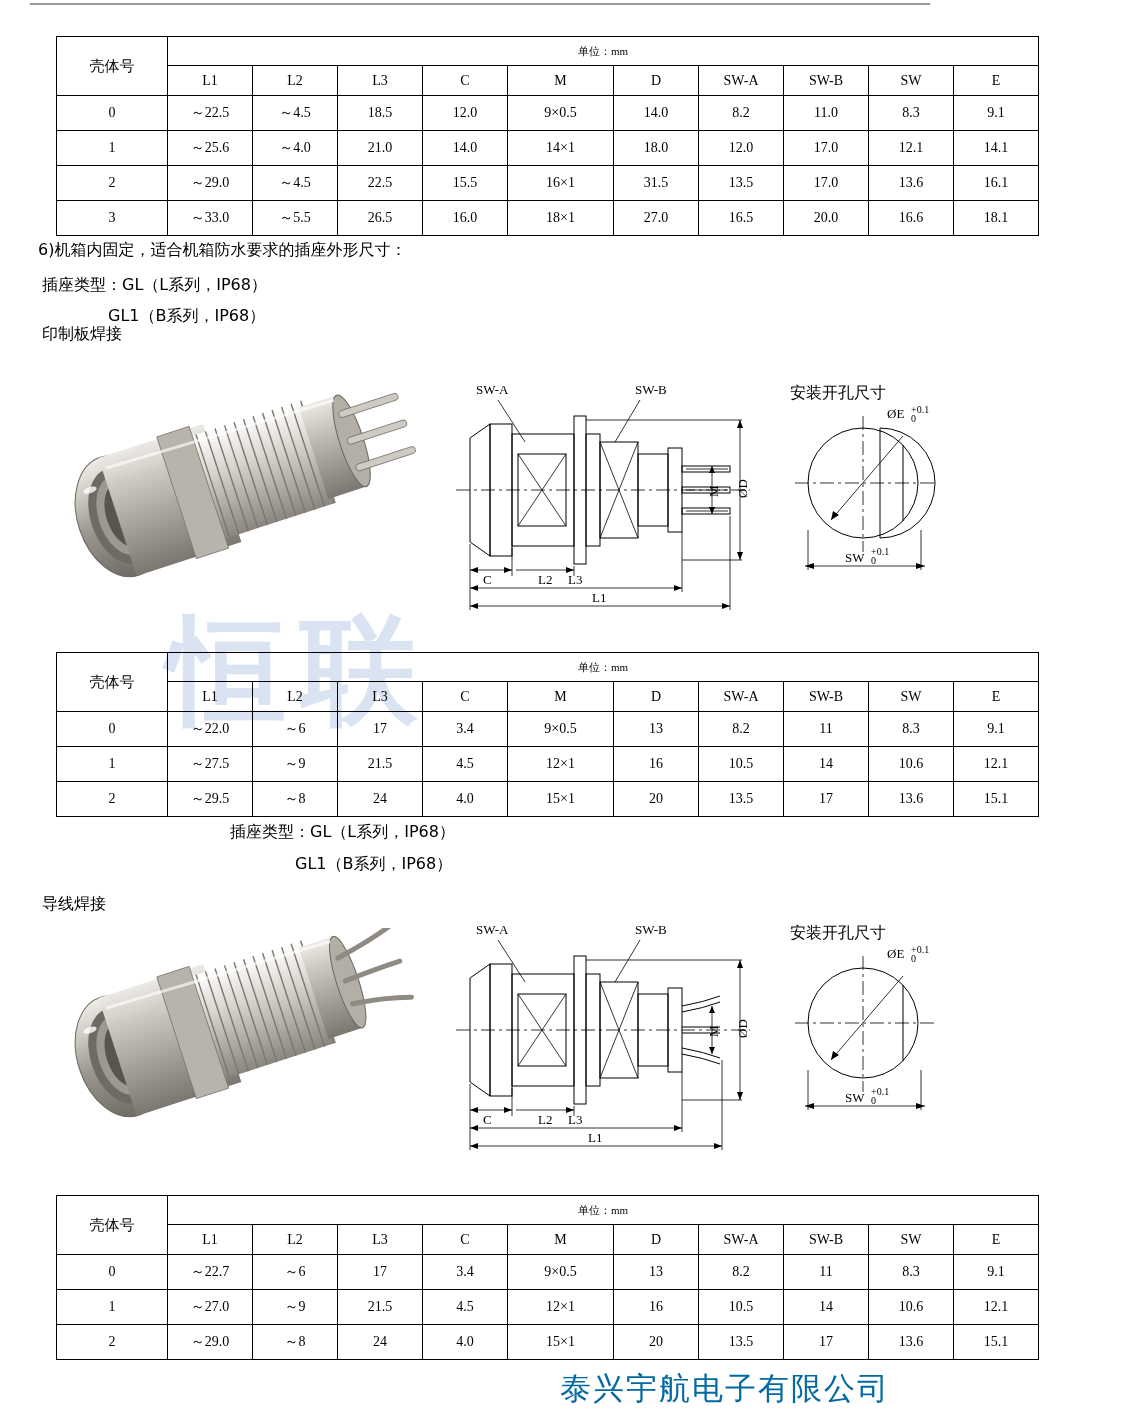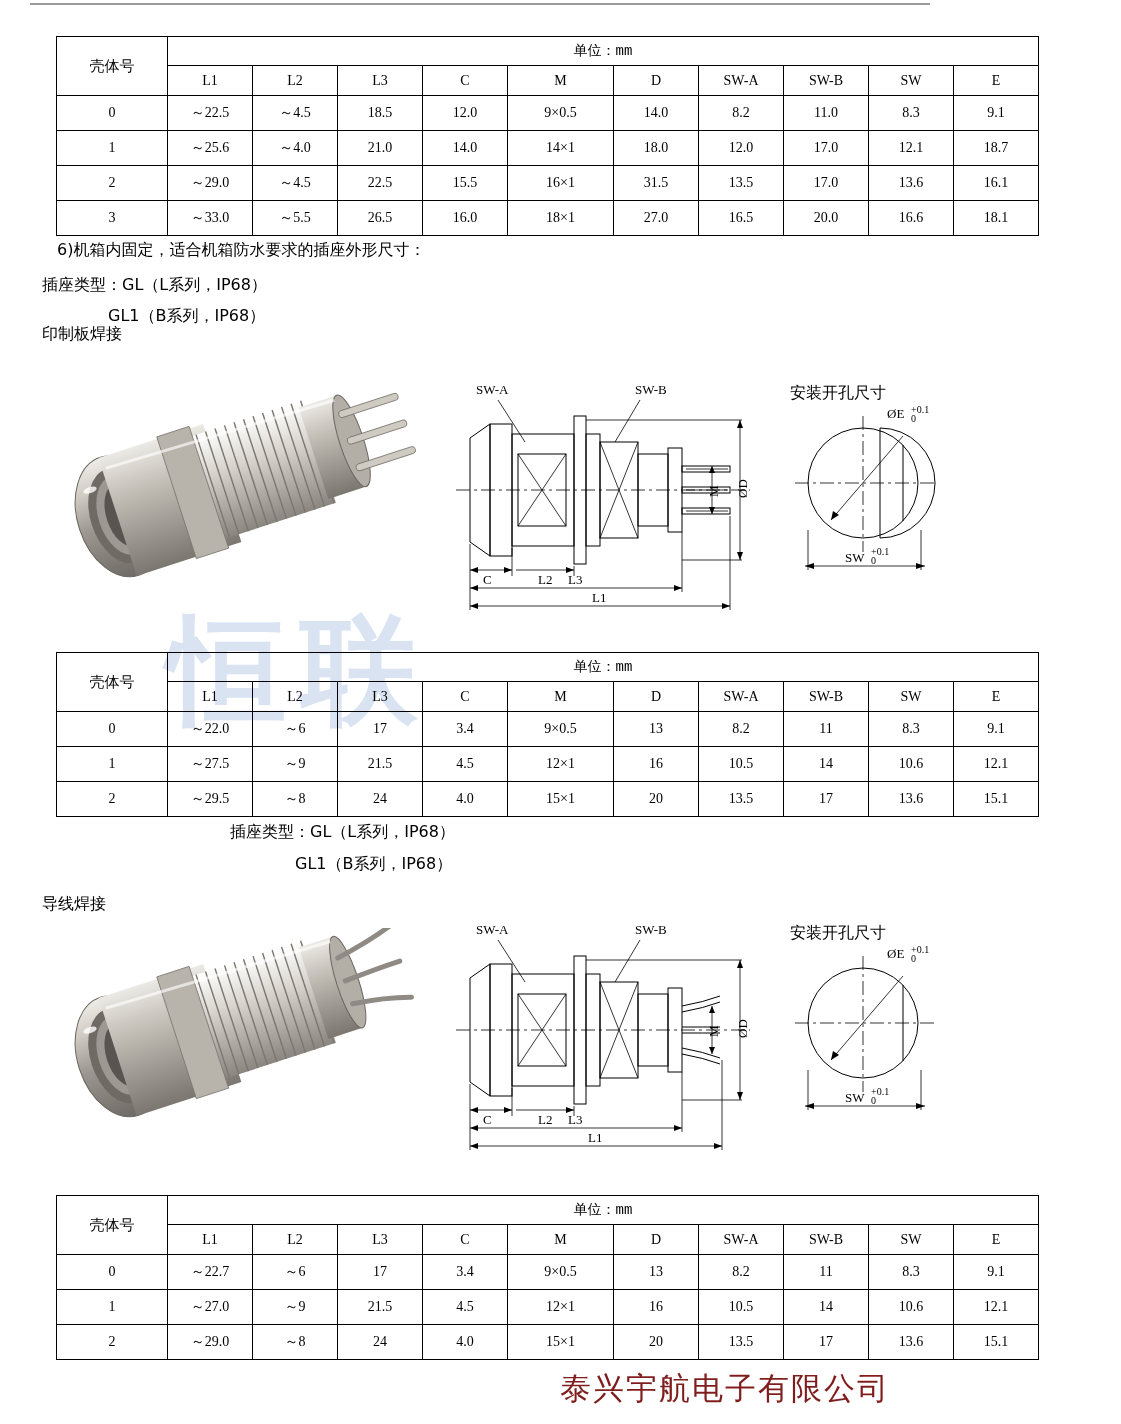--- a/index.html
+++ b/index.html
@@ -25,21 +25,21 @@
     z-index:0;
     user-select:none;
     text-align:center;
   }
   .footer-brand{
     position:absolute;
     left:560px;top:1368px;
     font-family:"DejaVu Sans", sans-serif;
     font-size:31px;
     letter-spacing:2px;
-    color:#7f1d1d;
+    color:#0369a1;
     z-index:3;
     white-space:nowrap;
   }
 
   
   table.spec{
     border-collapse:collapse;
     position:absolute;
     background:transparent;
     z-index:2;
@@ -48,22 +48,22 @@
     border:1px solid #000;
     font-family:"Liberation Serif", serif;
     font-size:14px;
     text-align:center;
     vertical-align:middle;
     padding:0;
     font-weight:normal;
     background:transparent;
   }
   table.spec .unit-cell{
-    font-family:Liberation Mono, monospace;
-    font-size:14px;
+    font-family:Liberation Serif, serif;
+    font-size:11px;
     height:28px;
   }
   table.spec .hdr-left{
     font-family:"DejaVu Sans", sans-serif;
     font-size:15px;
     width:110px;
   }
   table.spec .colhdr{height:30px;}
   table.spec .datarow td{height:34px;}
   table.spec td.n{width:84px;}
@@ -148,21 +148,21 @@
       <td>1</td>
       <td>～25.6</td>
       <td>～4.0</td>
       <td>21.0</td>
       <td>14.0</td>
       <td>14×1</td>
       <td>18.0</td>
       <td>12.0</td>
       <td>17.0</td>
       <td>12.1</td>
-      <td>18.7</td>
+      <td>14.1</td>
     </tr>
     <tr class="datarow">
       <td>2</td>
       <td>～29.0</td>
       <td>～4.5</td>
       <td>22.5</td>
       <td>15.5</td>
       <td>16×1</td>
       <td>31.5</td>
       <td>13.5</td>
@@ -179,21 +179,21 @@
       <td>18×1</td>
       <td>27.0</td>
       <td>16.5</td>
       <td>20.0</td>
       <td>16.6</td>
       <td>18.1</td>
     </tr>
   </tbody>
     </table>
 
-  <div class="txt" style="left:57px;top:240px;">6)机箱内固定，适合机箱防水要求的插座外形尺寸：</div>
+  <div class="txt" style="left:38px;top:240px;">6)机箱内固定，适合机箱防水要求的插座外形尺寸：</div>
   <div class="txt" style="left:42px;top:275px;">插座类型：GL（L系列，IP68）</div>
   <div class="txt" style="left:108px;top:306px;">GL1（B系列，IP68）</div>
   <div class="txt" style="left:42px;top:324px;">印制板焊接</div>
 
   <svg class="photo" style="left:55px;top:388px;" width="380" height="220">
     <defs>
       <linearGradient id="g1" x1="0" y1="0" x2="0" y2="1">
         <stop offset="0%" stop-color="#f0eeea"></stop>
         <stop offset="25%" stop-color="#cfcac2"></stop>
         <stop offset="55%" stop-color="#9b968f"></stop>

